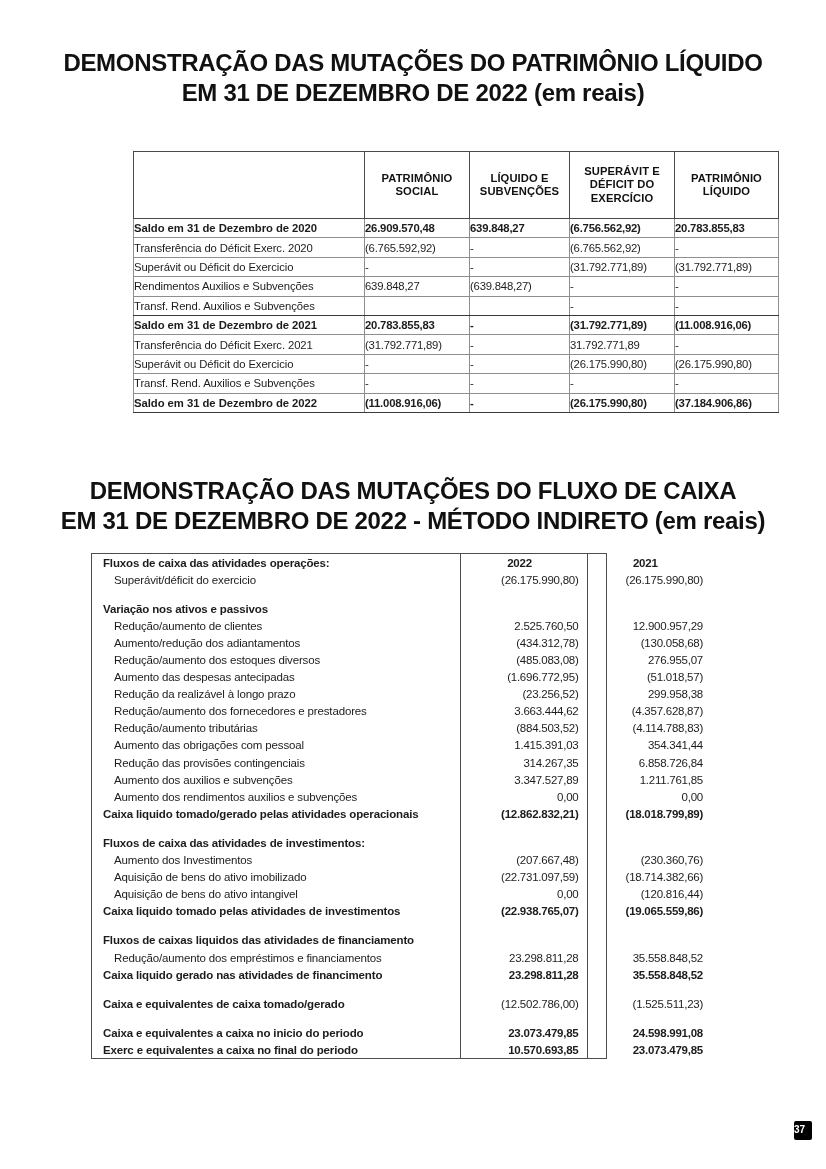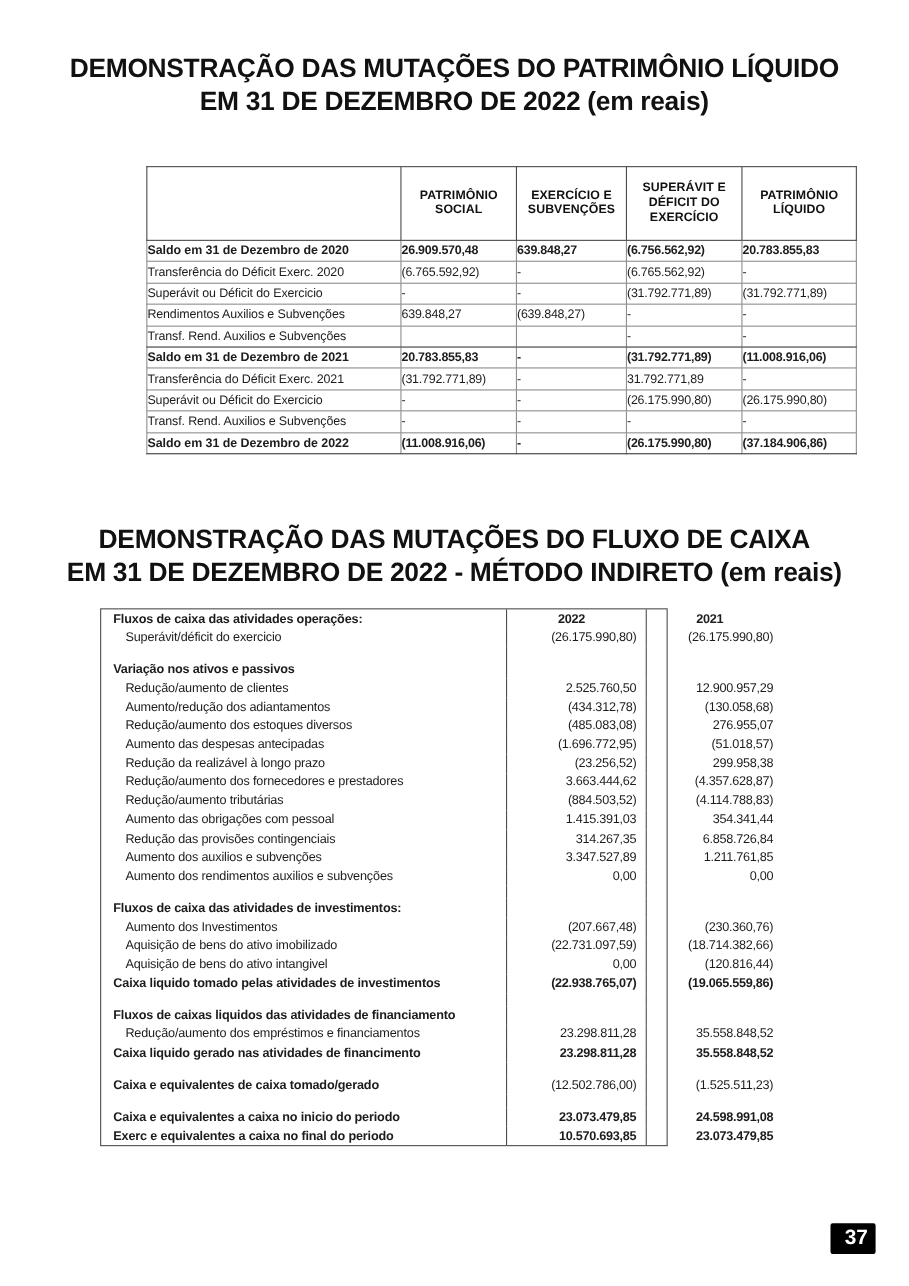--- a/index.html
+++ b/index.html
@@ -149,28 +149,28 @@
   table.fc tr.head td.c-label { text-align: left; font-weight: bold; }
   table.fc tr.section td.c-label { font-weight: bold; padding-left: 11px; }
   table.fc tr.total td { font-weight: bold; }
   table.fc tr.total td.c-label { padding-left: 11px; }
   table.fc tr.item td.c-label { padding-left: 22px; }
   table.fc tr.spacer td { height: 12px; }
 
   
   #page-badge {
     position: absolute;
-    right: 30px;
+    right: 14px;
     bottom: 29px;
     background: #000000;
     color: #ffffff;
-    font-size: 19px;
+    font-size: 10px;
     font-weight: bold;
     line-height: 1;
-    padding: 4px 7px 5px 13px;
+    padding: 4px 7px 5px 0;
     border-radius: 2px;
     letter-spacing: 0px;
   }
 </style>
 </head>
 <body>
 
 <div id="title-1" class="title-block">
   <div class="title-line">DEMONSTRAÇÃO DAS MUTAÇÕES DO PATRIMÔNIO LÍQUIDO</div>
   <div class="title-line">EM 31 DE DEZEMBRO DE 2022 (em reais)</div>
@@ -186,21 +186,21 @@
         <col class="col-pliq">
     </colgroup>
     <thead>
       <tr>
         <th class="blank-head"></th>
         <th>
           <span>PATRIMÔNIO</span><br>
           <span>SOCIAL</span>
         </th>
         <th>
-          <span>EXERCÍCIO E</span><br>
+          <span>LÍQUIDO E</span><br>
           <span>SUBVENÇÕES</span>
         </th>
         <th>
           <span>SUPERÁVIT E</span><br>
           <span>DÉFICIT DO</span><br>
           <span>EXERCÍCIO</span>
         </th>
         <th>
           <span>PATRIMÔNIO</span><br>
           <span>LÍQUIDO</span>
@@ -363,20 +363,25 @@
         <tr class="item">
           <td class="c-label">Aumento dos auxilios e subvenções</td>
           <td class="c-2022">3.347.527,89</td>
           <td class="c-2021">1.211.761,85</td>
         </tr>
         <tr class="item">
           <td class="c-label">Aumento dos rendimentos auxilios e subvenções</td>
           <td class="c-2022">0,00</td>
           <td class="c-2021">0,00</td>
         </tr>
+        <tr class="total">
+          <td class="c-label">Caixa liquido tomado/gerado pelas atividades operacionais</td>
+          <td class="c-2022">(12.862.832,21)</td>
+          <td class="c-2021">(18.018.799,89)</td>
+        </tr>
         <tr class="spacer">
           <td class="c-label"></td>
           <td class="c-2022"></td>
           <td class="c-2021"></td>
         </tr>
         <tr class="section">
           <td class="c-label">Fluxos de caixa das atividades de investimentos:</td>
           <td class="c-2022"></td>
           <td class="c-2021"></td>
         </tr>

